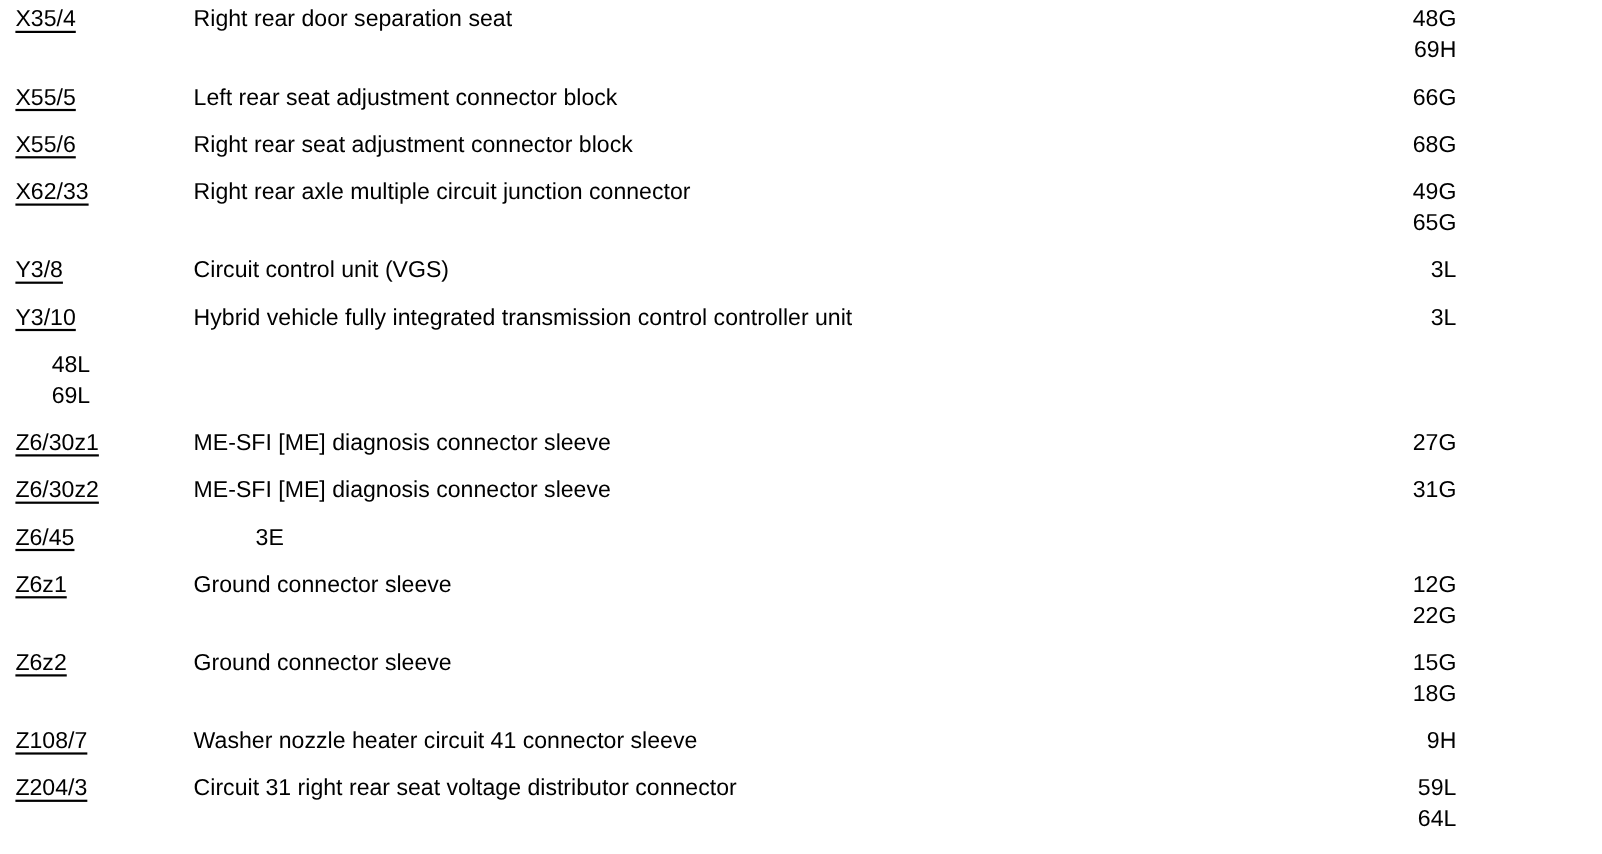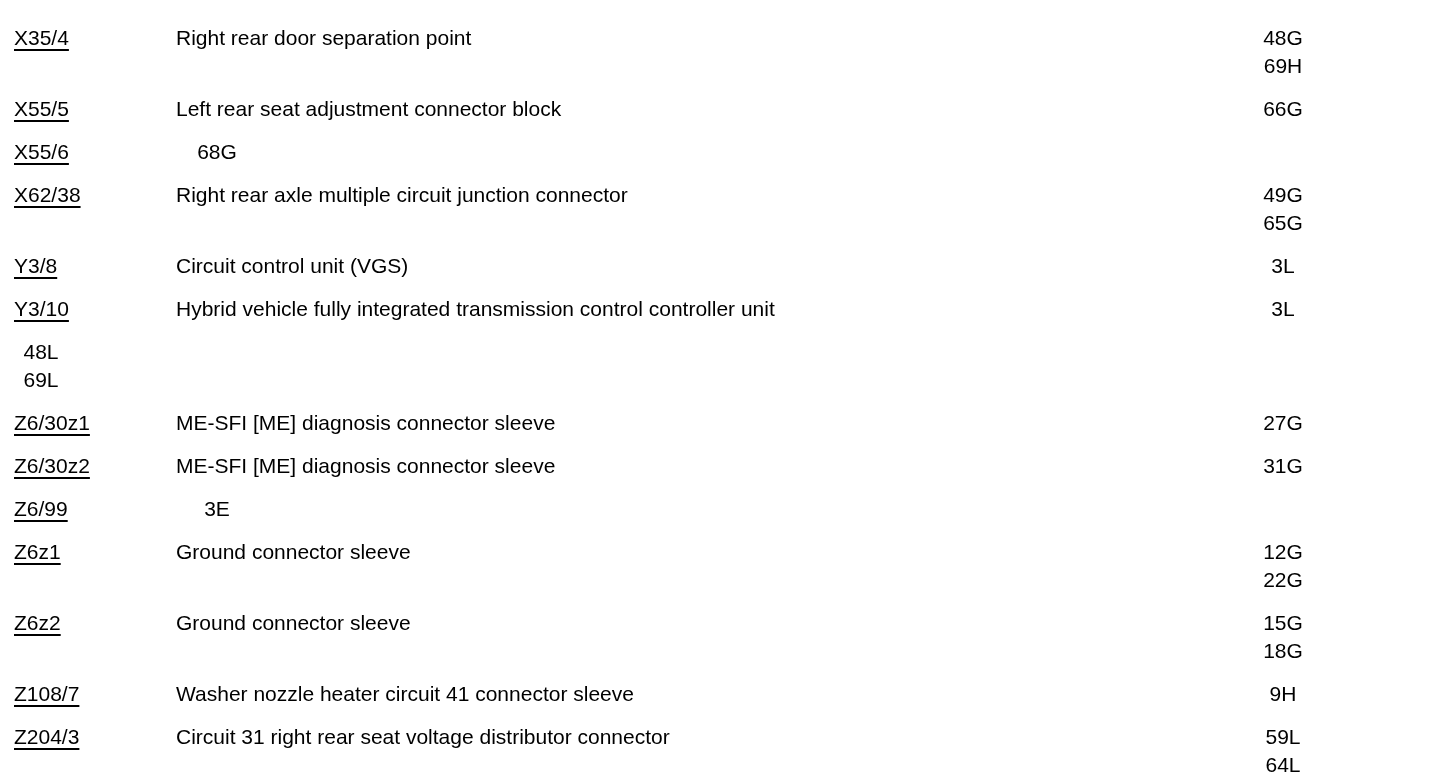--- a/index.html
+++ b/index.html
@@ -7,21 +7,21 @@
     padding: 0;
     background: #ffffff;
   }
   .page {
     position: relative;
     width: 1324px;
     height: 776px;
     background: #ffffff;
     overflow: hidden;
     box-sizing: border-box;
-    padding-top: 24px;
+    padding-top: 4px;
     font-family: "Liberation Sans", sans-serif;
     font-size: 21px;
     line-height: 28px;
     color: #000000;
     -webkit-font-smoothing: antialiased;
   }
   .row {
     display: flex;
     align-items: flex-start;
     margin-bottom: 15px;
@@ -39,64 +39,65 @@
     text-underline-offset: 4px;
     cursor: pointer;
   }
   .col-desc {
     flex: 1 1 auto;
     min-width: 0;
   }
   .col-loc {
     flex: 0 0 auto;
     width: 82px;
-    text-align: center;
+    text-align: right;
   }
   .col-loc div {
     line-height: 28px;
   }
 </style>
 </head>
 <body>
 
 <div class="page">
   <div id="component-table">
   <div class="row">
     <div class="col-code">
       <a>X35/4</a>
     </div>
-    <div class="col-desc">Right rear door separation point</div>
+    <div class="col-desc">Right rear door separation seat</div>
     <div class="col-loc">
           <div>48G</div>
           <div>69H</div>
         </div>
   </div>
 
   <div class="row">
     <div class="col-code">
       <a>X55/5</a>
     </div>
     <div class="col-desc">Left rear seat adjustment connector block</div>
     <div class="col-loc">
           <div>66G</div>
         </div>
   </div>
 
   <div class="row">
     <div class="col-code">
       <a>X55/6</a>
     </div>
+    <div class="col-desc">Right rear seat adjustment connector block</div>
     <div class="col-loc">
           <div>68G</div>
         </div>
   </div>
 
   <div class="row">
     <div class="col-code">
-      <a>X62/38</a>
+      <a>X62/33</a>
     </div>
     <div class="col-desc">Right rear axle multiple circuit junction connector</div>
     <div class="col-loc">
           <div>49G</div>
           <div>65G</div>
         </div>
   </div>
 
   <div class="row">
     <div class="col-code">
@@ -140,21 +141,21 @@
       <a>Z6/30z2</a>
     </div>
     <div class="col-desc">ME-SFI [ME] diagnosis connector sleeve</div>
     <div class="col-loc">
           <div>31G</div>
         </div>
   </div>
 
   <div class="row">
     <div class="col-code">
-      <a>Z6/99</a>
+      <a>Z6/45</a>
     </div>
     <div class="col-loc">
           <div>3E</div>
         </div>
   </div>
 
   <div class="row">
     <div class="col-code">
       <a>Z6z1</a>
     </div>

